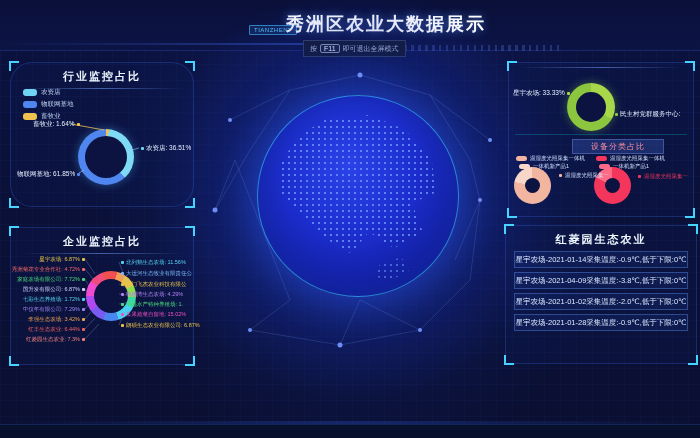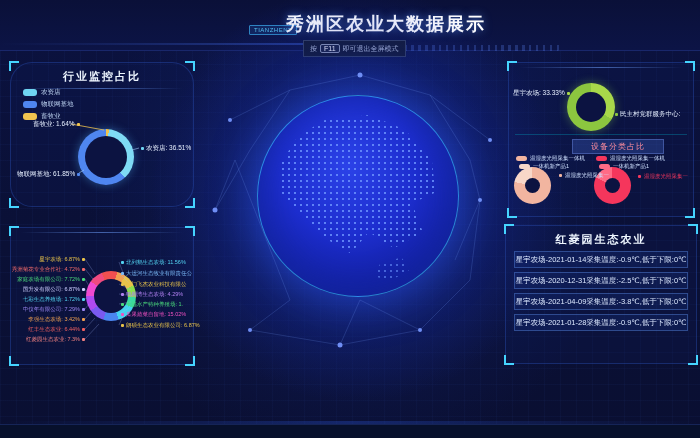--- a/index.html
+++ b/index.html
@@ -158,20 +158,21 @@
       <span>物联网基地: 61.85%</span>
         <i class="dot" style="background: rgb(79, 134, 240);"></i>
     </div>
   </div>
 
   <div class="panel" style="left:10px;top:227px;width:182px;height:136px;">
     <i class="c tl"></i>
       <i class="c tr"></i>
     <i class="c bl"></i>
       <i class="c br"></i>
+    <div class="panel-title">企业监控占比</div>
     <div class="title-line"></div>
     <div class="donut" style="left:75px;top:43px;width:50px;height:50px;
          background:conic-gradient(#f05050 0 4%,#f0a050 4% 10%,#e8c34a 10% 18%,#8de04a 18% 26%,#3ad9a0 26% 33%,#44d2f0 33% 45%,#4a86f0 45% 55%,#7a5af0 55% 65%,#b04af0 65% 75%,#f04ad0 75% 85%,#f04a80 85% 94%,#f05050 94% 100%);">
       <div class="hole" style="inset:8px;"></div>
     </div>
     <svg class="conn" width="182" height="136">
       <g stroke="rgba(165,185,255,.45)" stroke-width="0.6">
         <line x1="74" y1="31" x2="84" y2="46"></line>
           <line x1="74" y1="41" x2="82" y2="51"></line>
         <line x1="74" y1="51" x2="78" y2="58"></line>
@@ -312,21 +313,21 @@
   </div>
 
   <div class="panel" style="left:505px;top:225px;width:190px;height:137px;">
     <i class="c tl"></i>
       <i class="c tr"></i>
     <i class="c bl"></i>
       <i class="c br"></i>
     <div class="panel-title">红菱园生态农业</div>
     <div style="margin-top:2px;">
       <div class="alarm-row">星宇农场-2021-01-14采集温度:-0.9℃,低于下限:0℃</div>
-      <div class="alarm-row">星宇农场-2020-12-31采集温度:-2.5℃,低于下限:0℃</div>
       <div class="alarm-row">星宇农场-2021-04-09采集温度:-3.8℃,低于下限:0℃</div>
+      <div class="alarm-row">星宇农场-2021-01-02采集温度:-2.0℃,低于下限:0℃</div>
       <div class="alarm-row">星宇农场-2021-01-28采集温度:-0.9℃,低于下限:0℃</div>
     </div>
   </div>
 
   <div class="footer-line"></div>
   <div class="footer"></div>
 </div>
 
 </body></html>

